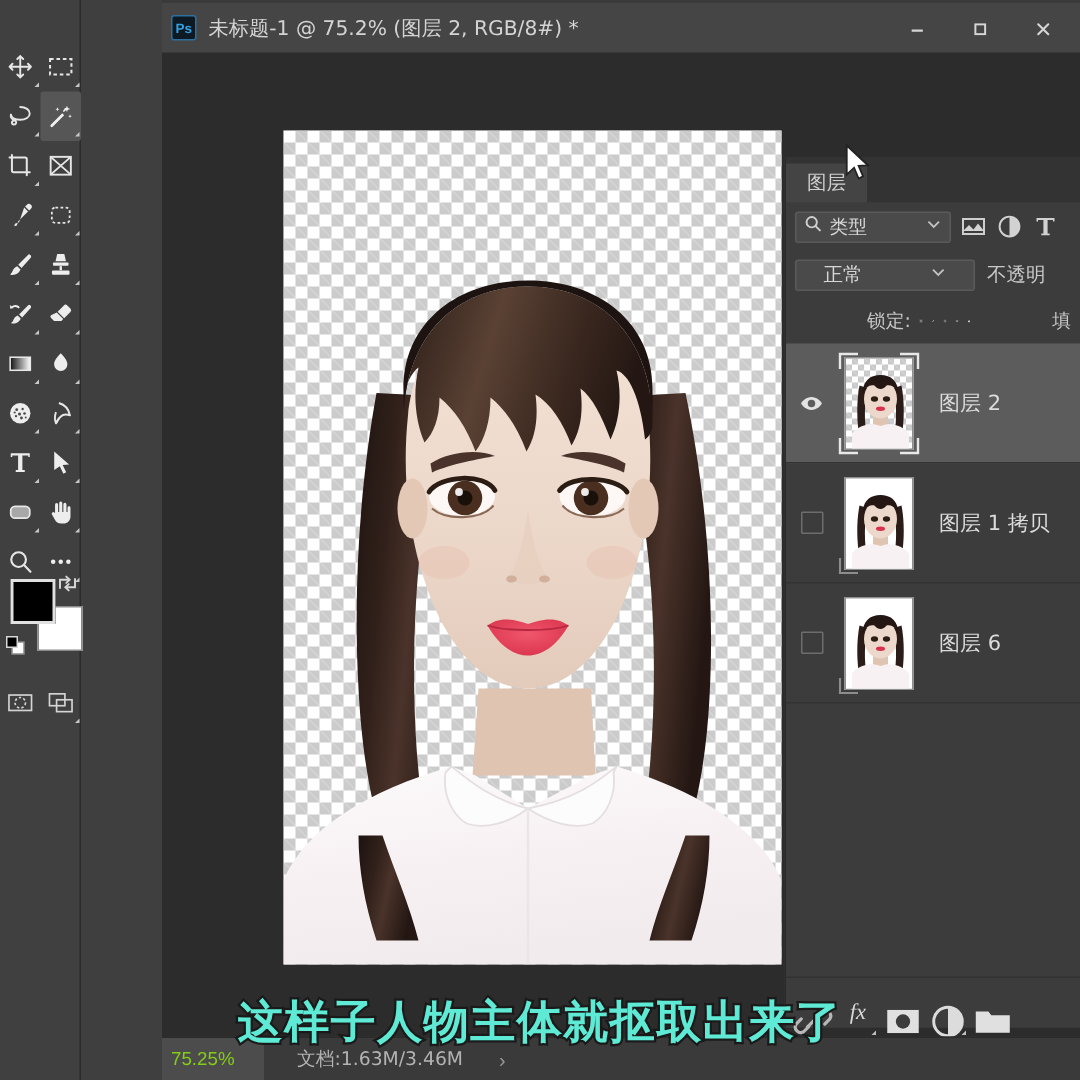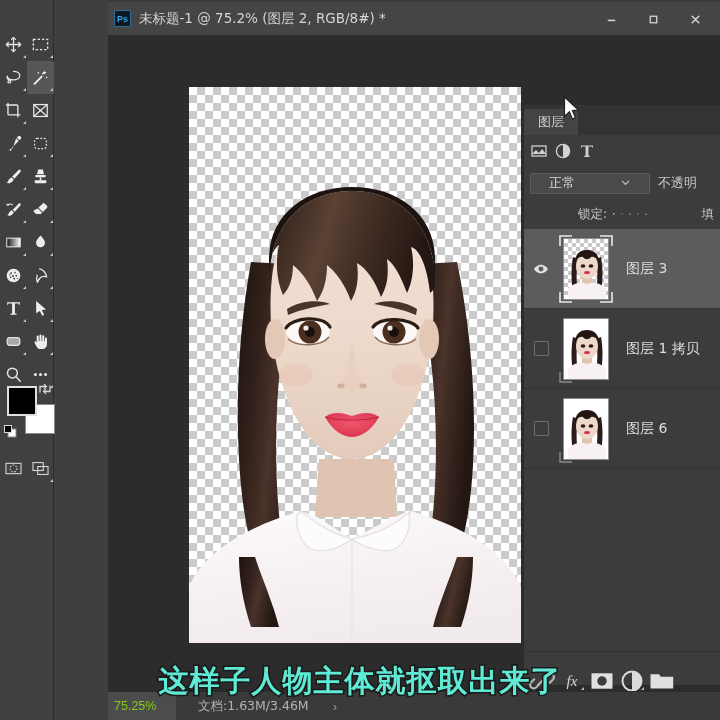--- a/index.html
+++ b/index.html
@@ -165,21 +165,21 @@
   .thumb-brackets { position: absolute; left: 0; top: 0; width: 56px; height: 70px; }
   .layer-name {
     color: #dcdcdc; font-size: 14px; margin-left: 12px;
     font-family: "DejaVu Sans", "Liberation Sans", sans-serif;
   }
   #panel-footer {
     position: absolute; left: 0; bottom: 0; width: 197px; height: 34px;
     background: #3c3c3c; border-top: 1px solid #323232;
     display: flex; align-items: center; gap: 2px; padding-left: 4px;
   }
-  .fbtn { width: 28px; height: 28px; display: flex; align-items: center; justify-content: center; cursor: pointer; position: relative; margin-top: 25px; }
+  .fbtn { width: 28px; height: 28px; display: flex; align-items: flex-start; justify-content: center; cursor: pointer; position: relative; margin-top: 25px; }
   .fbtn .tri2 { position: absolute; right: 2px; bottom: 5px; width: 0; height: 0;
     border-left: 3px solid transparent; border-bottom: 3px solid #c0c0c0; }
 
   
   #statusbar {
     position: absolute; left: 108px; bottom: 0; width: 612px; height: 29px;
     background: #3a3a3a; border-top: 1px solid #2b2b2b;
     display: flex; align-items: center;
   }
   #zoom-field {
@@ -570,20 +570,34 @@
     </div>
   </div>
 
   <div id="layers-panel">
 
     <div id="panel-tabbar">
       <div id="panel-tab">图层</div>
     </div>
 
     <div id="filter-row">
+      <div id="filter-select">
+        <span>
+          <svg viewBox="0 0 14 14" width="12" height="12" fill="none" stroke="#cfcfcf" stroke-width="1.5" stroke-linecap="round">
+            <circle cx="6" cy="6" r="4"></circle>
+              <path d="M9 9l3.4 3.4"></path>
+          </svg>
+        </span>
+        <span class="lbl">类型</span>
+        <span>
+          <svg viewBox="0 0 12 12" width="11" height="11" fill="none" stroke="#c4c4c4" stroke-width="1.3" stroke-linecap="round">
+              <path d="M2.5 4.5 6 8l3.5-3.5"></path>
+            </svg>
+        </span>
+      </div>
       <div class="fico">
         <svg viewBox="0 0 18 18" fill="none" stroke="#d2d2d2" stroke-width="1.3">
           <rect x="2" y="4" width="14" height="10"></rect>
             <path d="M2 12l4-4 3 3 3-4 4 5" fill="#d2d2d2" stroke="none"></path>
         </svg>
       </div>
       <div class="fico">
         <svg viewBox="0 0 18 18">
             <circle cx="9" cy="9" r="6.6" fill="none" stroke="#d2d2d2" stroke-width="1.3"></circle>
             <path d="M9 2.4a6.6 6.6 0 0 1 0 13.2z" fill="#d2d2d2"></path>
@@ -678,21 +692,21 @@
           </div>
           <svg class="thumb-brackets" viewBox="0 0 56 70">
             <g fill="none" stroke="#e8e8e8" stroke-width="1.6">
               <path d="M2 12V2h12"></path>
                 <path d="M42 2h12v10"></path>
                 <path d="M54 58v10H42"></path>
                 <path d="M14 68H2V58"></path>
             </g>
           </svg>
         </div>
-        <div class="layer-name">图层 3</div>
+        <div class="layer-name">图层 2</div>
       </div>
 
       <div class="layer-row">
         <div class="eye-cell">
           <div class="box"></div>
         </div>
         <div class="thumb-wrap">
           <div class="thumb">
             <svg viewBox="0 0 46 62" width="46" height="62" preserveAspectRatio="none">
               <rect x="0" y="0" width="46" height="62" fill="#ffffff"></rect>

